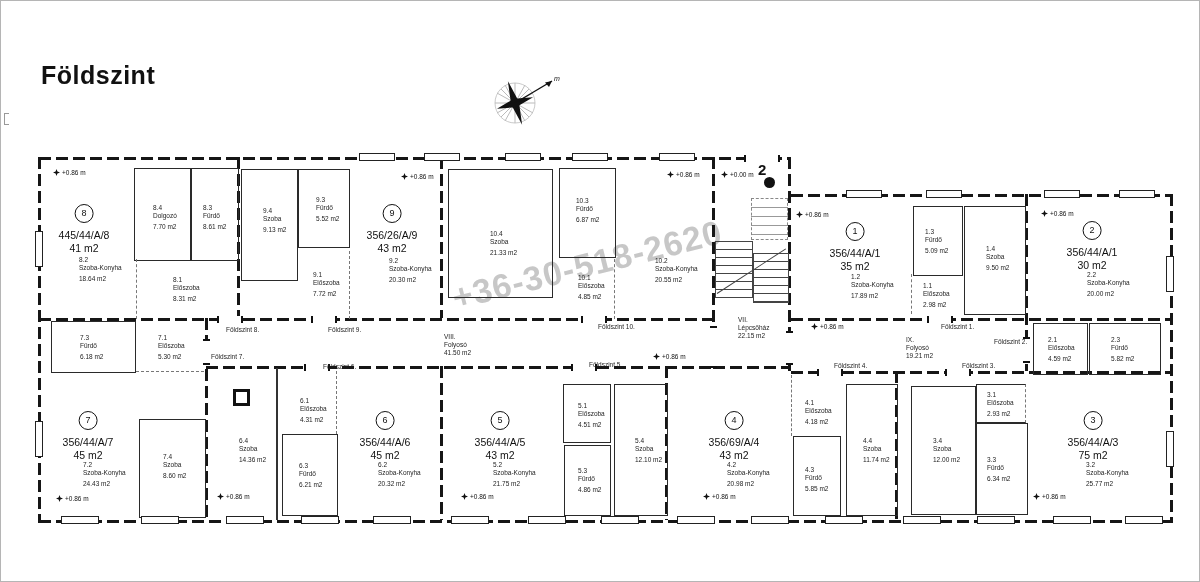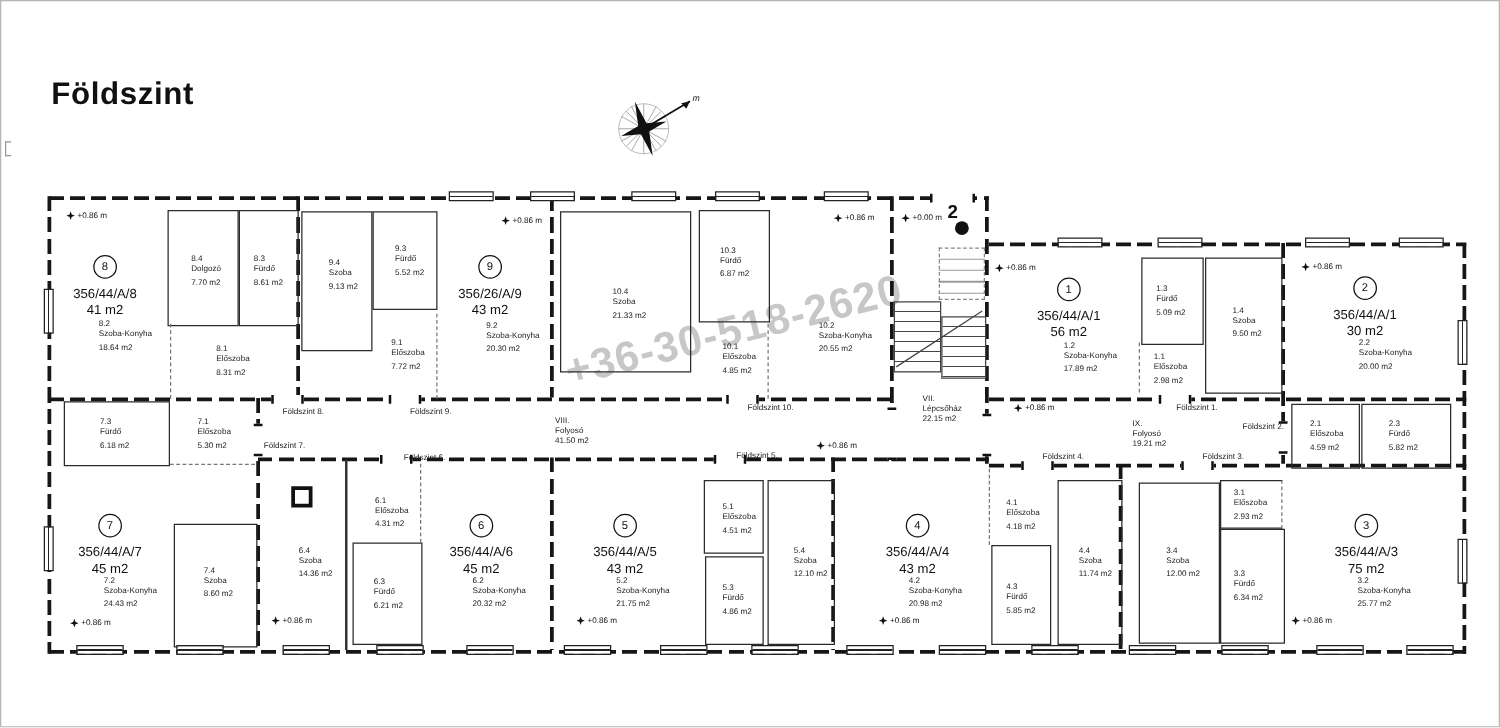--- a/index.html
+++ b/index.html
@@ -176,32 +176,32 @@
   <div class="winh" style="left:976px;top:515px;width:38px"></div>
   <div class="winh" style="left:1052px;top:515px;width:38px"></div>
   <div class="winh" style="left:1124px;top:515px;width:38px"></div>
   <div class="winv" style="left:34px;top:230px;height:36px"></div>
   <div class="winv" style="left:34px;top:420px;height:36px"></div>
   <div class="winv" style="left:1165px;top:255px;height:36px"></div>
   <div class="winv" style="left:1165px;top:430px;height:36px"></div>
 
   <div class="uh" style="left:83px;top:203px">
     <div class="badge">8</div>
-    <div class="code">356/44/A/8</div>
+    <div class="code">445/44/A/8</div>
     <div class="code">41 m2</div>
   </div>
   <div class="uh" style="left:391px;top:203px">
     <div class="badge">9</div>
     <div class="code">356/26/A/9</div>
     <div class="code">43 m2</div>
   </div>
   <div class="uh" style="left:854px;top:221px">
     <div class="badge">1</div>
     <div class="code">356/44/A/1</div>
-    <div class="code">56 m2</div>
+    <div class="code">35 m2</div>
   </div>
   <div class="uh" style="left:1091px;top:220px">
     <div class="badge">2</div>
     <div class="code">356/44/A/1</div>
     <div class="code">30 m2</div>
   </div>
   <div class="uh" style="left:87px;top:410px">
     <div class="badge">7</div>
     <div class="code">356/44/A/7</div>
     <div class="code">45 m2</div>
@@ -211,21 +211,21 @@
     <div class="code">356/44/A/6</div>
     <div class="code">45 m2</div>
   </div>
   <div class="uh" style="left:499px;top:410px">
     <div class="badge">5</div>
     <div class="code">356/44/A/5</div>
     <div class="code">43 m2</div>
   </div>
   <div class="uh" style="left:733px;top:410px">
     <div class="badge">4</div>
-    <div class="code">356/44/A/4</div>
+    <div class="code">356/69/A/4</div>
     <div class="code">43 m2</div>
   </div>
   <div class="uh" style="left:1092px;top:410px">
     <div class="badge">3</div>
     <div class="code">356/44/A/3</div>
     <div class="code">75 m2</div>
   </div>
 
   <div class="rl" style="left:78px;top:255px">
       <span>8.2</span>

